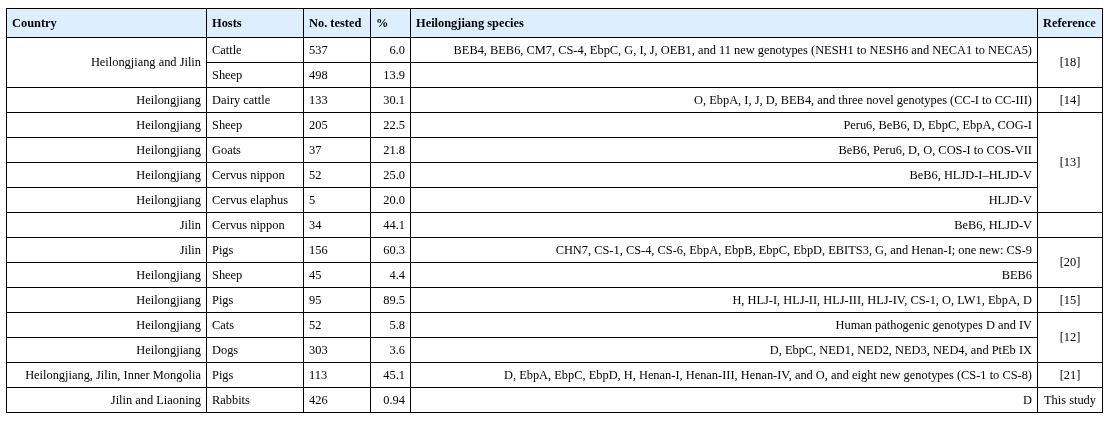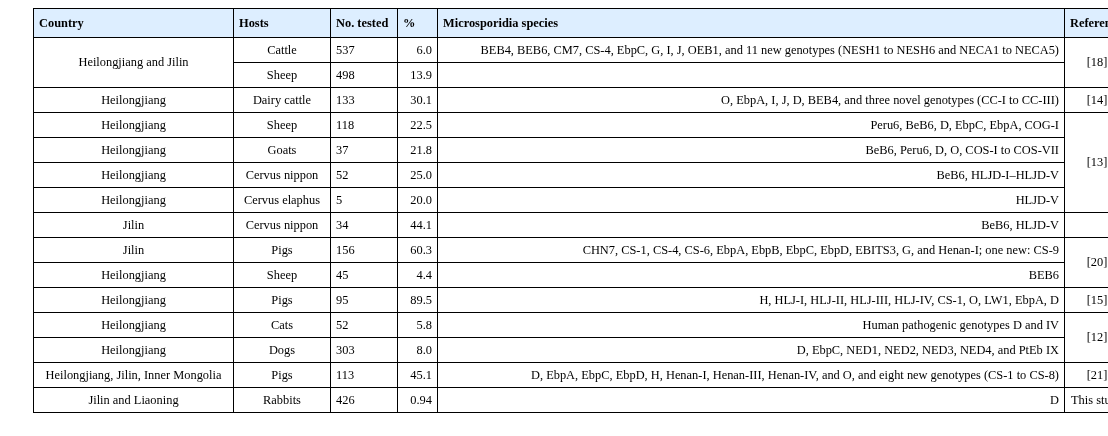--- a/index.html
+++ b/index.html
@@ -10,21 +10,20 @@
   body {
     width: 1108px;
     height: 436px;
     font-family: "Liberation Serif", serif;
     color: #000000;
     overflow: hidden;
   }
   .table-wrap {
     padding: 8px 6px 0 6px;
     box-sizing: border-box;
-    margin-left: 27px;
   }
   table.data-table {
     border-collapse: collapse;
     width: 1096px;
     table-layout: fixed;
     border: 1.3px solid #000;
   }
   table.data-table th,
   table.data-table td {
     border: 0.8px solid #000;
@@ -44,22 +43,22 @@
   }
   thead th.left-al { text-align: left; }
   
   col.c-country { width: 200px; }
   col.c-hosts   { width: 97px; }
   col.c-tested  { width: 67px; }
   col.c-pct     { width: 40px; }
   col.c-species { width: 627px; }
   col.c-ref     { width: 65px; }
 
-  td.country { text-align: center; }
-  td.hosts   { text-align: center; }
+  td.country { text-align: right; }
+  td.hosts   { text-align: left; }
   td.tested  { text-align: left; }
   td.pct     { text-align: right; }
   td.species { text-align: right; }
   td.ref     { text-align: center; }
 
   tbody tr { height: 25px; }
 </style>
 </head>
 <body>
 
@@ -72,21 +71,21 @@
       <col class="c-pct">
       <col class="c-species">
       <col class="c-ref">
     </colgroup>
     <thead>
       <tr>
         <th class="left-al">Country</th>
         <th>Hosts</th>
         <th>No. tested</th>
         <th>%</th>
-        <th>Microsporidia species</th>
+        <th>Heilongjiang species</th>
         <th>Reference</th>
       </tr>
     </thead>
     <tbody id="table-body">
         <tr>
           <td class="country" rowspan="2">Heilongjiang and Jilin</td>
           <td class="hosts">Cattle</td>
           <td class="tested">537</td>
           <td class="pct">6.0</td>
           <td class="species">BEB4, BEB6, CM7, CS-4, EbpC, G, I, J, OEB1, and 11 new genotypes (NESH1 to NESH6 and NECA1 to NECA5)</td>
@@ -102,21 +101,21 @@
           <td class="country">Heilongjiang</td>
           <td class="hosts">Dairy cattle</td>
           <td class="tested">133</td>
           <td class="pct">30.1</td>
           <td class="species">O, EbpA, I, J, D, BEB4, and three novel genotypes (CC-I to CC-III)</td>
           <td class="ref">[14]</td>
         </tr>
         <tr>
           <td class="country">Heilongjiang</td>
           <td class="hosts">Sheep</td>
-          <td class="tested">118</td>
+          <td class="tested">205</td>
           <td class="pct">22.5</td>
           <td class="species">Peru6, BeB6, D, EbpC, EbpA, COG-I</td>
           <td class="ref" rowspan="4">[13]</td>
         </tr>
         <tr>
           <td class="country">Heilongjiang</td>
           <td class="hosts">Goats</td>
           <td class="tested">37</td>
           <td class="pct">21.8</td>
           <td class="species">BeB6, Peru6, D, O, COS-I to COS-VII</td>
@@ -171,21 +170,21 @@
           <td class="hosts">Cats</td>
           <td class="tested">52</td>
           <td class="pct">5.8</td>
           <td class="species">Human pathogenic genotypes D and IV</td>
           <td class="ref" rowspan="2">[12]</td>
         </tr>
         <tr>
           <td class="country">Heilongjiang</td>
           <td class="hosts">Dogs</td>
           <td class="tested">303</td>
-          <td class="pct">8.0</td>
+          <td class="pct">3.6</td>
           <td class="species">D, EbpC, NED1, NED2, NED3, NED4, and PtEb IX</td>
         </tr>
         <tr>
           <td class="country">Heilongjiang, Jilin, Inner Mongolia</td>
           <td class="hosts">Pigs</td>
           <td class="tested">113</td>
           <td class="pct">45.1</td>
           <td class="species">D, EbpA, EbpC, EbpD, H, Henan-I, Henan-III, Henan-IV, and O, and eight new genotypes (CS-1 to CS-8)</td>
           <td class="ref">[21]</td>
         </tr>

